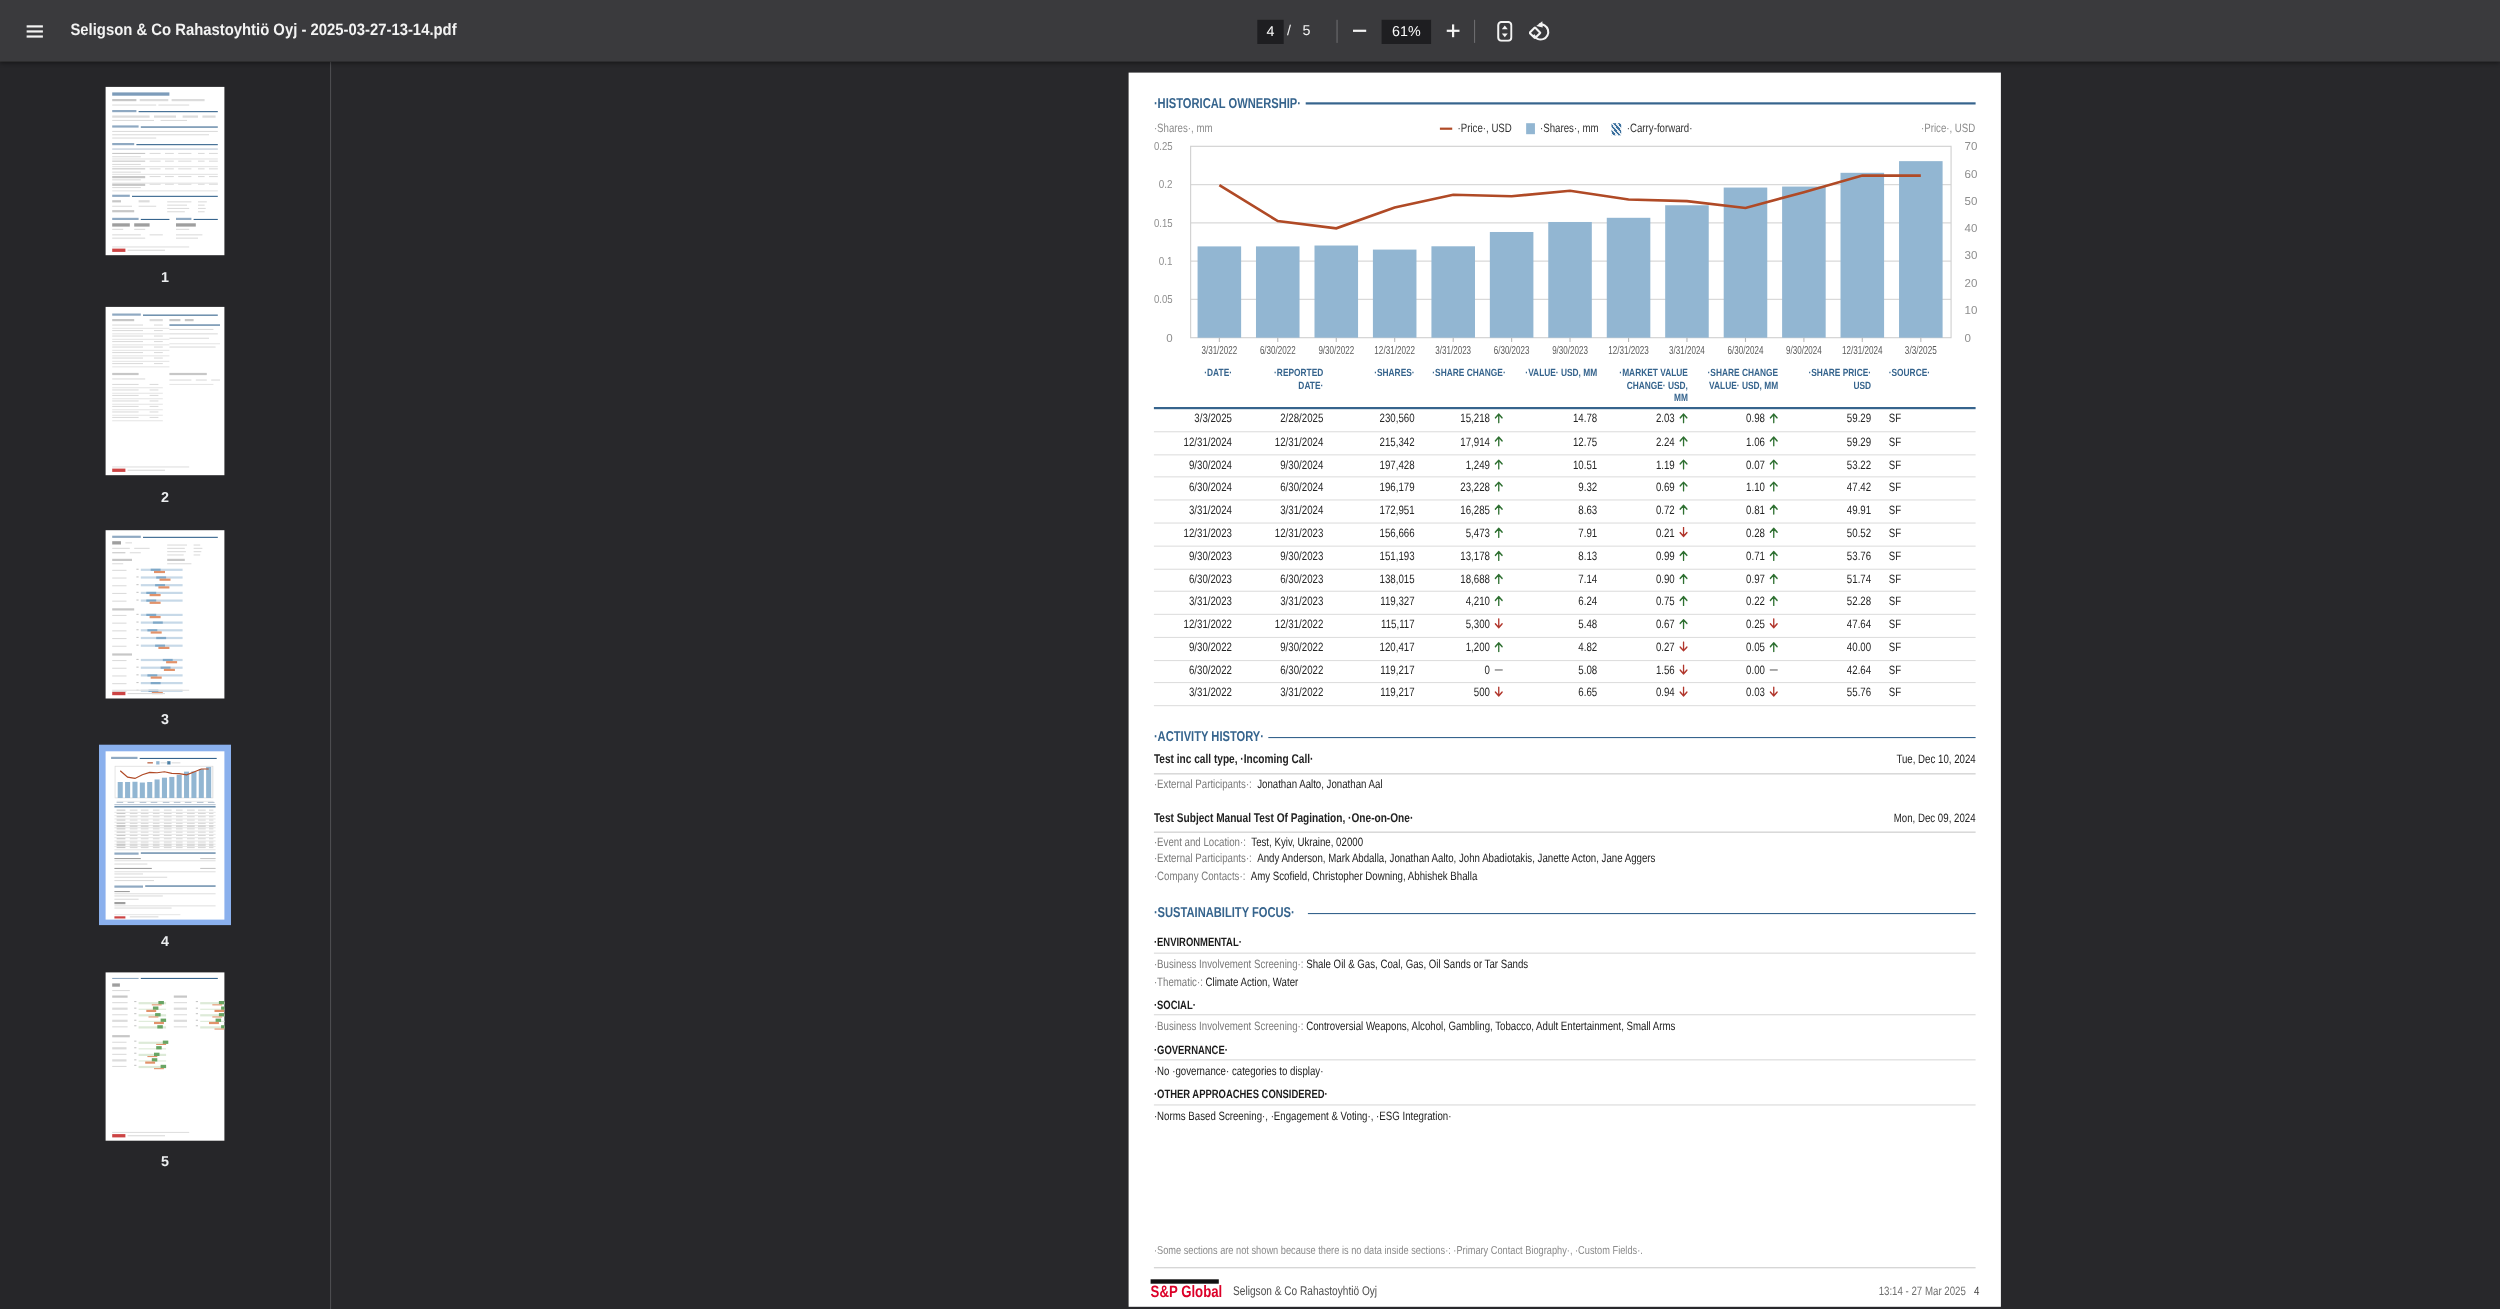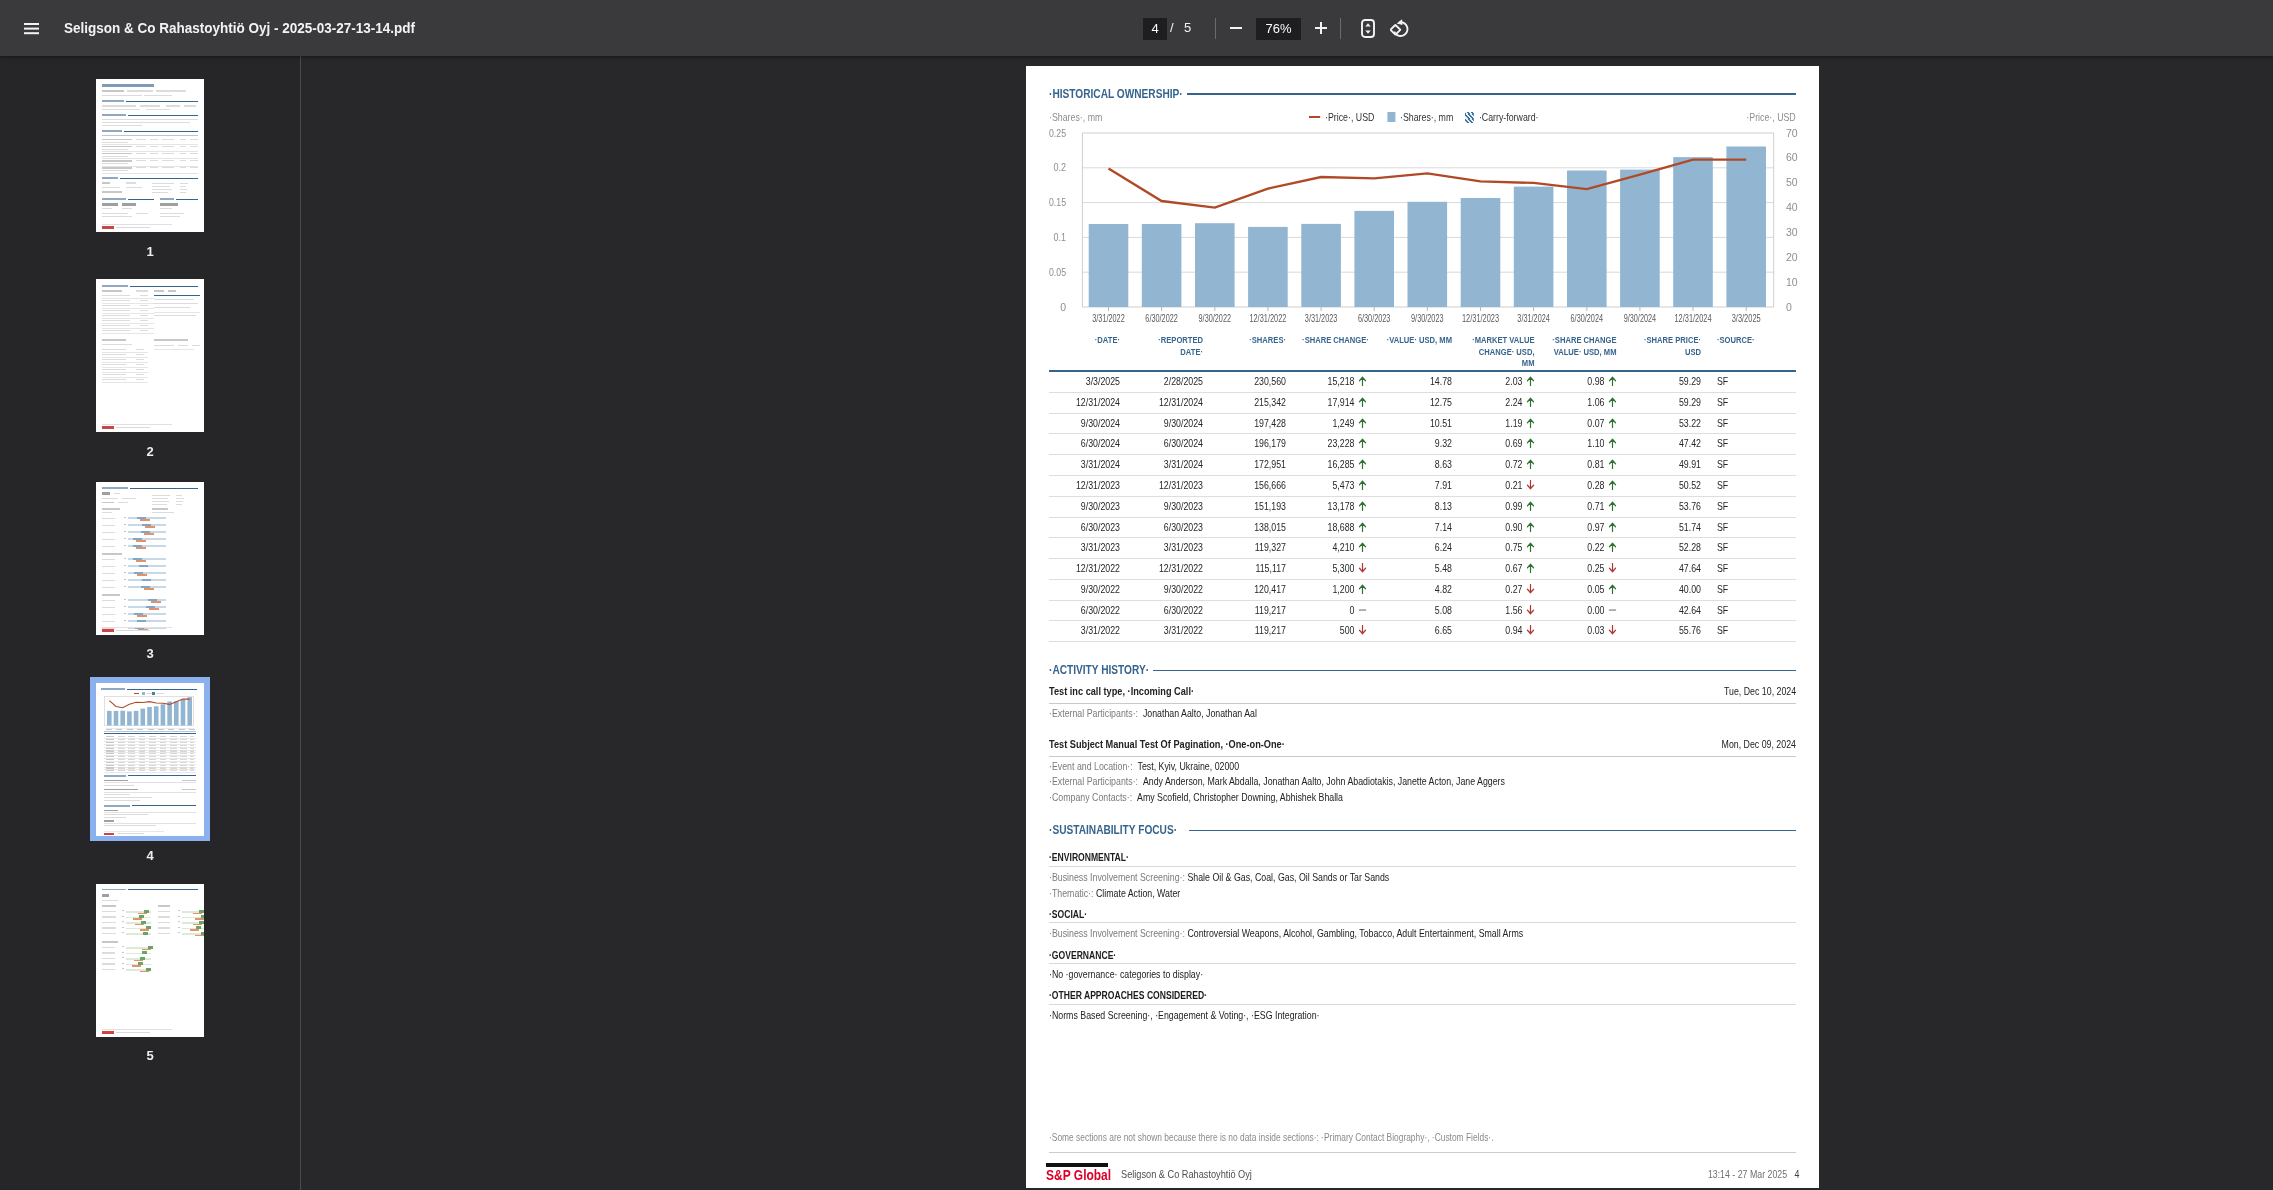--- a/index.html
+++ b/index.html
@@ -42,21 +42,21 @@
     <rect x="0" y="1" width="15" height="2" fill="#f3f3f3"></rect>
     <rect x="0" y="5.6" width="15" height="2" fill="#f3f3f3"></rect>
     <rect x="0" y="10.2" width="15" height="2" fill="#f3f3f3"></rect>
   </svg>
   <div class="ttl">Seligson &amp; Co Rahastoyhtiö Oyj - 2025-03-27-13-14.pdf</div>
   <div class="tbox" style="left:1143px;width:24px;">4</div>
   <div class="ttxt" style="left:1170px;">/</div>
   <div class="ttxt" style="left:1184px;">5</div>
   <div class="tsep" style="left:1215px;"></div>
   <div style="position:absolute;left:1230px;top:27px;width:12px;height:2px;background:#f3f3f3;"></div>
-  <div class="tbox" style="left:1256px;width:45px;">76%</div>
+  <div class="tbox" style="left:1256px;width:45px;">61%</div>
   <svg style="position:absolute;left:1315px;top:22px" width="12" height="12" viewBox="0 0 12 12">
     <rect x="5" y="0" width="2" height="12" fill="#f3f3f3"></rect>
     <rect x="0" y="5" width="12" height="2" fill="#f3f3f3"></rect>
   </svg>
   <div class="tsep" style="left:1340px;"></div>
   <svg style="position:absolute;left:1361px;top:19px" width="14" height="19" viewBox="0 0 14 19">
     <rect x="1" y="1" width="12" height="17" rx="3" fill="none" stroke="#f3f3f3" stroke-width="1.9"></rect>
     <path d="M7 4.2 L9.7 7.6 L4.3 7.6 Z" fill="#f3f3f3"></path>
     <path d="M7 14.8 L9.7 11.4 L4.3 11.4 Z" fill="#f3f3f3"></path>
   </svg>

